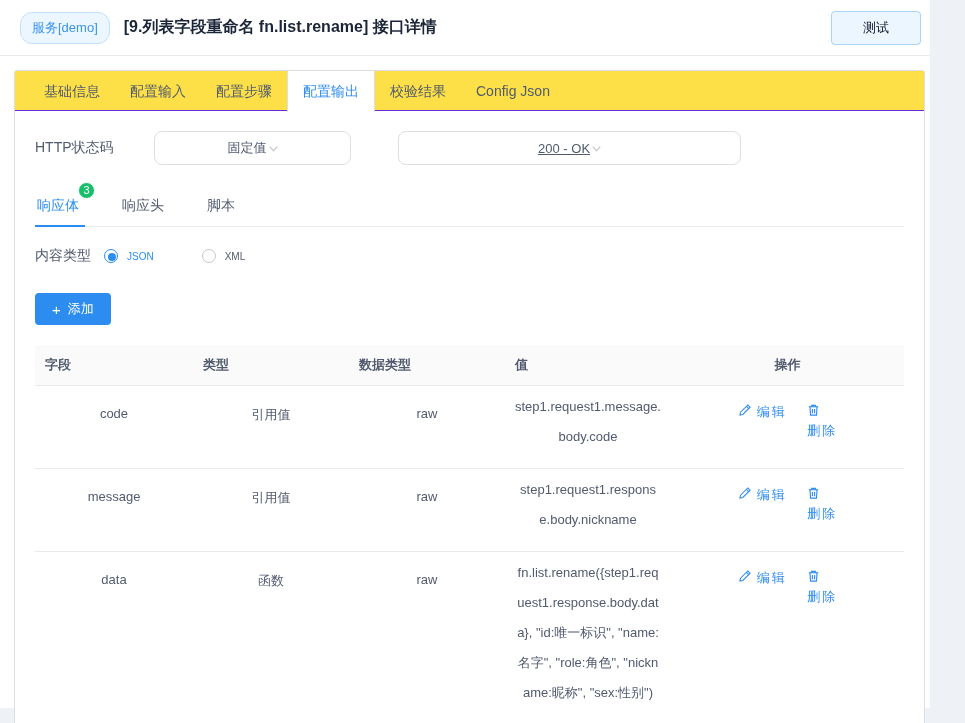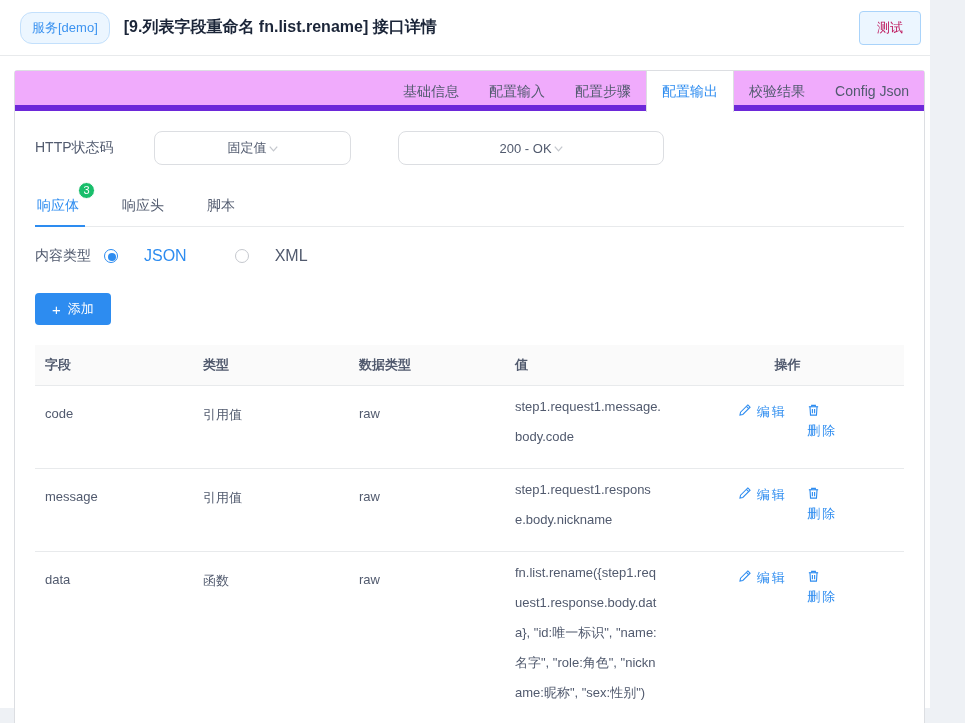--- a/index.html
+++ b/index.html
@@ -14,61 +14,61 @@
   .app { width:930px; height:708px; background:#fff; position:relative; }
 
   
   .header { height:56px; display:flex; align-items:center; padding:0 9px 0 20px; border-bottom:1px solid #e8eaec; }
   .badge-service {
     background:#ecf6ff; border:1px solid #c3e0fc; color:#3c93f0;
     border-radius:12px; padding:6px 11px; font-size:13px; margin-right:14px; white-space:nowrap;
   }
   .page-title { font-size:16px; font-weight:bold; color:#1b2538; flex:1; }
   .btn-test {
-    background:#ecf6ff; border:1px solid #a9d3fa; color:#be185d;
-    border-radius:4px; padding:7px 17px; font-size:13px; cursor:pointer;
+    background:#ecf6ff; border:1px solid #a9d3fa; color:#0f172a;
+    border-radius:4px; padding:7px 31px; font-size:13px; cursor:pointer;
   }
 
   
   .card { margin:14px 5px 0 14px; border:1px solid #dcdee2; border-radius:3px; background:#fff; }
-  .tabbar { background:#f0abfc; border-bottom:6px solid #6d28d9; display:flex; height:40px;justify-content:flex-end; }
+  .tabbar { background:#fde047; border-bottom:1px solid #6d28d9; display:flex; height:40px; }
   .tab { padding:0 15px; line-height:40px; font-size:14px; color:#515a6e; cursor:pointer; }
   .tab:first-child { margin-left:14px; }
   .tab.active {
     background:#fff; color:#2d8cf0; height:41px; margin-bottom:-1px;
     border-left:1px solid #dcdee2; border-right:1px solid #dcdee2;
   }
   .card-body { padding:20px 20px 16px 20px; }
 
   
   .form-row { display:flex; align-items:center; margin-bottom:24px;gap:27px; }
   .form-label { font-size:14px; margin-right:13px; color:#515a6e; }
   .select {
     height:34px; border:1px solid #dcdee2; border-radius:8px; background:#fff;
     display:flex; align-items:center; justify-content:center;
     padding:0 10px 0 13px; font-size:13px; color:#515a6e; cursor:pointer;
   }
   .select.w1 { width:197px; margin-right:20px; }
-  .select.w2 { width:266px; }
+  .select.w2 { width:343px;text-decoration:underline; }
   .chevron { display:inline-flex; color:#c5c8ce; }
 
   
   .sub-tabs { display:flex; border-bottom:1px solid #e8eaec; margin-bottom:20px; }
   .sub-tab { position:relative; padding:8px 2px 11px 2px; margin-right:39px; font-size:14px; color:#515a6e; cursor:pointer; }
   .sub-tab.active { color:#2d8cf0; }
   .sub-tab.active::after { content:''; position:absolute; left:0; right:-4px; bottom:-1px; height:2px; background:#2d8cf0; }
   .badge-count {
     position:absolute; top:-7px; right:-14px; background:#19be6b; color:#fff;
     min-width:17px; height:17px; border-radius:9px; font-size:11px; line-height:15px;
     text-align:center; padding:0 2px; border:1px solid #fff;
   }
 
   
   .radio-row { display:flex; align-items:center; margin-bottom:24px; }
-  .radio { display:flex; align-items:center; margin-right:48px; cursor:pointer; font-size:16px;gap:17px; }
+  .radio { display:flex; align-items:center; margin-right:48px; cursor:pointer; font-size:10px; }
   .radio-dot { width:14px; height:14px; border-radius:50%; border:1px solid #c5c8ce; background:#fff; margin-right:9px; position:relative; }
   .radio.checked .radio-dot { border-color:#2d8cf0; }
   .radio.checked .radio-dot::after {
     content:''; position:absolute; left:3px; top:3px; width:8px; height:8px; border-radius:50%; background:#2d8cf0;
   }
   .radio.checked .radio-label { color:#2d8cf0; }
   .radio-label { color:#515a6e; }
 
   
   .btn-add {
@@ -78,21 +78,21 @@
   }
   .plus { font-size:15px; line-height:1; }
 
   
   table { width:100%; border-collapse:collapse; font-size:13px; table-layout:fixed; }
   th {
     background:#fafafa; text-align:left; font-weight:bold; color:#515a6e;
     height:40px; padding:0 10px; border-bottom:1px solid #e8eaec; font-size:13px;
   }
   th.col-action { text-align:center; }
-  td { padding:20px 10px 16px 10px; border-bottom:1px solid #e8eaec; vertical-align:top; color:#515a6e; }
+  td { padding:20px 10px 16px 10px; border-bottom:1px solid #e8eaec; vertical-align:top; color:#515a6e;text-align:center; }
   td.value-cell { padding-top:6px; line-height:30px; word-break:break-all; overflow-wrap:anywhere; }
   td.action-cell { text-align:center; white-space:nowrap; padding-top:17px; }
   .col-field { width:158px; } .col-type { width:156px; } .col-dtype { width:156px; } .col-value { width:166px; }
   .link { color:#2d8cf0; cursor:pointer; display:inline-flex; align-items:flex-start; gap:5px; }
   .link + .link { margin-left:17px;flex-direction:column; }
   .link .lbl { letter-spacing:2px; }
   .icon-svg { display:inline-flex; }
 </style>
 </head>
 <body>

